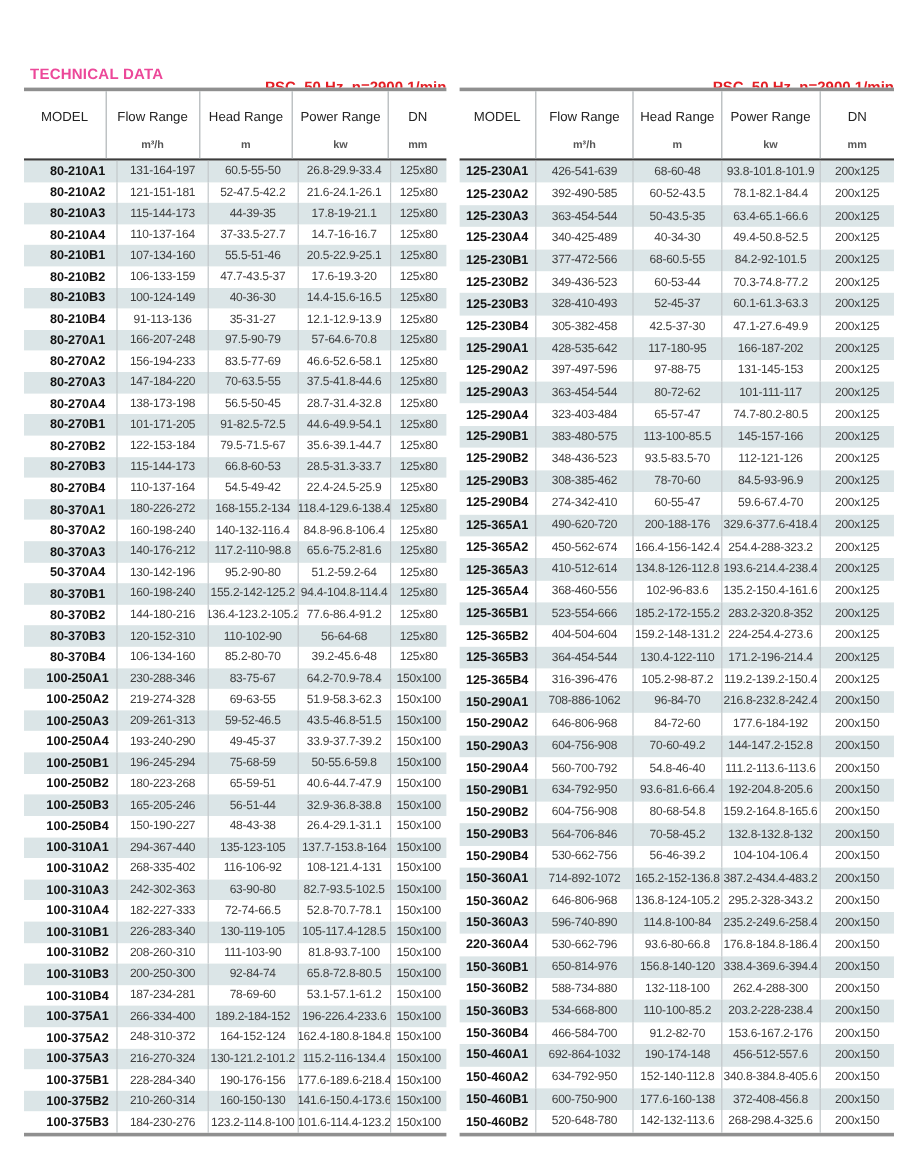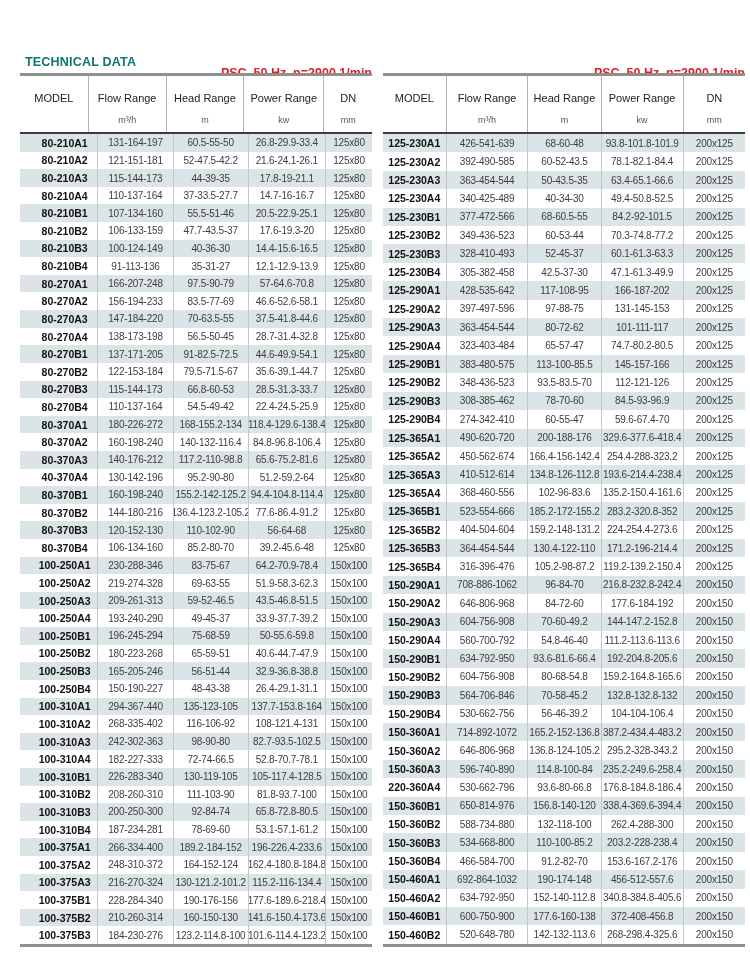--- a/index.html
+++ b/index.html
@@ -7,39 +7,39 @@
     width:750px;height:958px;position:relative;background:#ffffff;
     font-family:"Liberation Sans", sans-serif;overflow:hidden;
   }
   .psc-block{
     position:absolute;top:31px;text-align:right;color:#e31e24;
     font-weight:bold;font-size:12.5px;line-height:17px;white-space:pre;
   }
   .psc-left{right:378px;}
   .psc-right{right:5px;}
   .tech-label{
-    position:absolute;top:55px;left:25px;color:#0f766e;
+    position:absolute;top:55px;left:25px;color:#ec4899;
     font-weight:bold;font-size:12.5px;letter-spacing:0.2px;white-space:pre;
   }
   .dtable{position:absolute;top:73px;}
   .table-left{left:20px;width:352px;}
   .table-right{left:383px;width:362px;}
   .thead{
     height:56px;border-top:3px solid #8f8f8f;border-bottom:2px solid #3c3c3c;
     display:grid;background:#ffffff;
   }
   .table-left .thead{grid-template-columns:19.2% 22.2% 22% 22.8% 13.8%;}
   .table-right .thead{grid-template-columns:17.3% 22.6% 20.2% 22.7% 17.2%;}
   .hcell{display:flex;flex-direction:column;min-width:0;}
   .hcell + .hcell{border-left:1px solid #aeb4b6;justify-content:space-between;}
   .hlabel{
     flex:1;display:flex;align-items:center;justify-content:center;
     font-weight:normal;font-size:11px;color:#222222;padding-top:4px;white-space:nowrap;
   }
-  .hunit{height:17px;text-align:center;font-size:9px;color:#555555;}
+  .hunit{height:17px;text-align:center;font-size:9px;color:#555555;font-weight:bold;}
   .tbody{
     height:810px;display:flex;flex-direction:column;
     border-bottom:3px solid #8f8f8f;background:#ffffff;
   }
   .trow{flex:1;display:grid;min-height:0;}
   .table-left .trow{grid-template-columns:19.2% 22.2% 22% 22.8% 13.8%;padding-left:12px;}
   .table-right .trow{grid-template-columns:17.3% 22.6% 20.2% 22.7% 17.2%;}
   .trow:nth-child(odd){background:#dbe5e7;}
   .cell{
     display:flex;align-items:center;justify-content:center;min-width:0;
@@ -169,21 +169,21 @@
         </div>
         <div class="trow">
           <div class="cell model">80-270A4</div>
           <div class="cell">138-173-198</div>
           <div class="cell">56.5-50-45</div>
           <div class="cell">28.7-31.4-32.8</div>
           <div class="cell">125x80</div>
         </div>
         <div class="trow">
           <div class="cell model">80-270B1</div>
-          <div class="cell">137-171-205</div>
+          <div class="cell">101-171-205</div>
           <div class="cell">91-82.5-72.5</div>
           <div class="cell">44.6-49.9-54.1</div>
           <div class="cell">125x80</div>
         </div>
         <div class="trow">
           <div class="cell model">80-270B2</div>
           <div class="cell">122-153-184</div>
           <div class="cell">79.5-71.5-67</div>
           <div class="cell">35.6-39.1-44.7</div>
           <div class="cell">125x80</div>
@@ -217,21 +217,21 @@
           <div class="cell">125x80</div>
         </div>
         <div class="trow">
           <div class="cell model">80-370A3</div>
           <div class="cell">140-176-212</div>
           <div class="cell">117.2-110-98.8</div>
           <div class="cell">65.6-75.2-81.6</div>
           <div class="cell">125x80</div>
         </div>
         <div class="trow">
-          <div class="cell model">40-370A4</div>
+          <div class="cell model">50-370A4</div>
           <div class="cell">130-142-196</div>
           <div class="cell">95.2-90-80</div>
           <div class="cell">51.2-59.2-64</div>
           <div class="cell">125x80</div>
         </div>
         <div class="trow">
           <div class="cell model">80-370B1</div>
           <div class="cell">160-198-240</div>
           <div class="cell">155.2-142-125.2</div>
           <div class="cell">94.4-104.8-114.4</div>
@@ -239,21 +239,21 @@
         </div>
         <div class="trow">
           <div class="cell model">80-370B2</div>
           <div class="cell">144-180-216</div>
           <div class="cell">136.4-123.2-105.2</div>
           <div class="cell">77.6-86.4-91.2</div>
           <div class="cell">125x80</div>
         </div>
         <div class="trow">
           <div class="cell model">80-370B3</div>
-          <div class="cell">120-152-130</div>
+          <div class="cell">120-152-310</div>
           <div class="cell">110-102-90</div>
           <div class="cell">56-64-68</div>
           <div class="cell">125x80</div>
         </div>
         <div class="trow">
           <div class="cell model">80-370B4</div>
           <div class="cell">106-134-160</div>
           <div class="cell">85.2-80-70</div>
           <div class="cell">39.2-45.6-48</div>
           <div class="cell">125x80</div>
@@ -324,21 +324,21 @@
         <div class="trow">
           <div class="cell model">100-310A2</div>
           <div class="cell">268-335-402</div>
           <div class="cell">116-106-92</div>
           <div class="cell">108-121.4-131</div>
           <div class="cell">150x100</div>
         </div>
         <div class="trow">
           <div class="cell model">100-310A3</div>
           <div class="cell">242-302-363</div>
-          <div class="cell">98-90-80</div>
+          <div class="cell">63-90-80</div>
           <div class="cell">82.7-93.5-102.5</div>
           <div class="cell">150x100</div>
         </div>
         <div class="trow">
           <div class="cell model">100-310A4</div>
           <div class="cell">182-227-333</div>
           <div class="cell">72-74-66.5</div>
           <div class="cell">52.8-70.7-78.1</div>
           <div class="cell">150x100</div>
         </div>
@@ -485,27 +485,27 @@
           <div class="cell model">125-230B3</div>
           <div class="cell">328-410-493</div>
           <div class="cell">52-45-37</div>
           <div class="cell">60.1-61.3-63.3</div>
           <div class="cell">200x125</div>
         </div>
         <div class="trow">
           <div class="cell model">125-230B4</div>
           <div class="cell">305-382-458</div>
           <div class="cell">42.5-37-30</div>
-          <div class="cell">47.1-61.3-49.9</div>
+          <div class="cell">47.1-27.6-49.9</div>
           <div class="cell">200x125</div>
         </div>
         <div class="trow">
           <div class="cell model">125-290A1</div>
           <div class="cell">428-535-642</div>
-          <div class="cell">117-108-95</div>
+          <div class="cell">117-180-95</div>
           <div class="cell">166-187-202</div>
           <div class="cell">200x125</div>
         </div>
         <div class="trow">
           <div class="cell model">125-290A2</div>
           <div class="cell">397-497-596</div>
           <div class="cell">97-88-75</div>
           <div class="cell">131-145-153</div>
           <div class="cell">200x125</div>
         </div>

